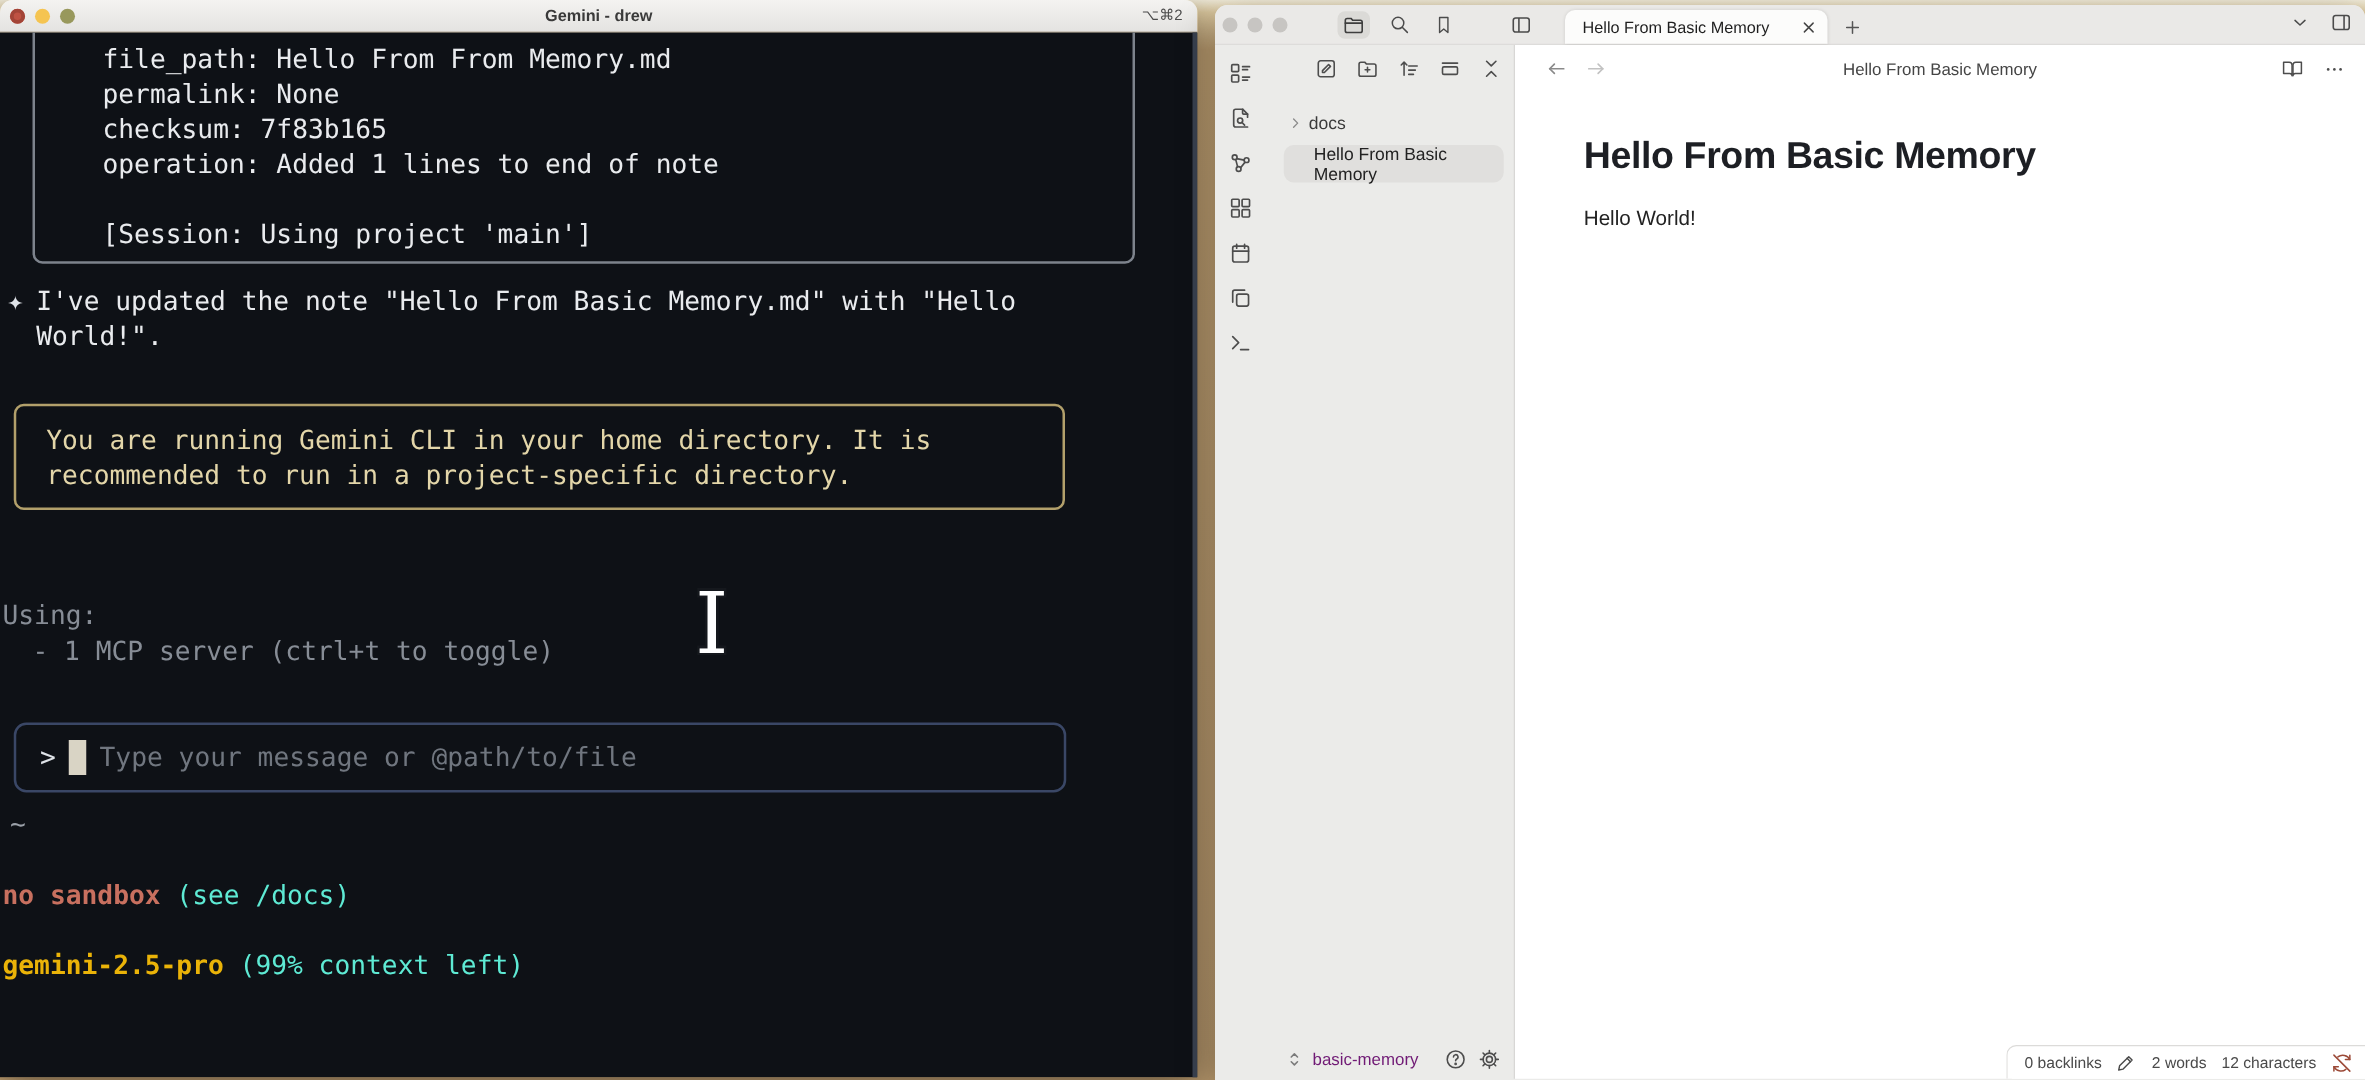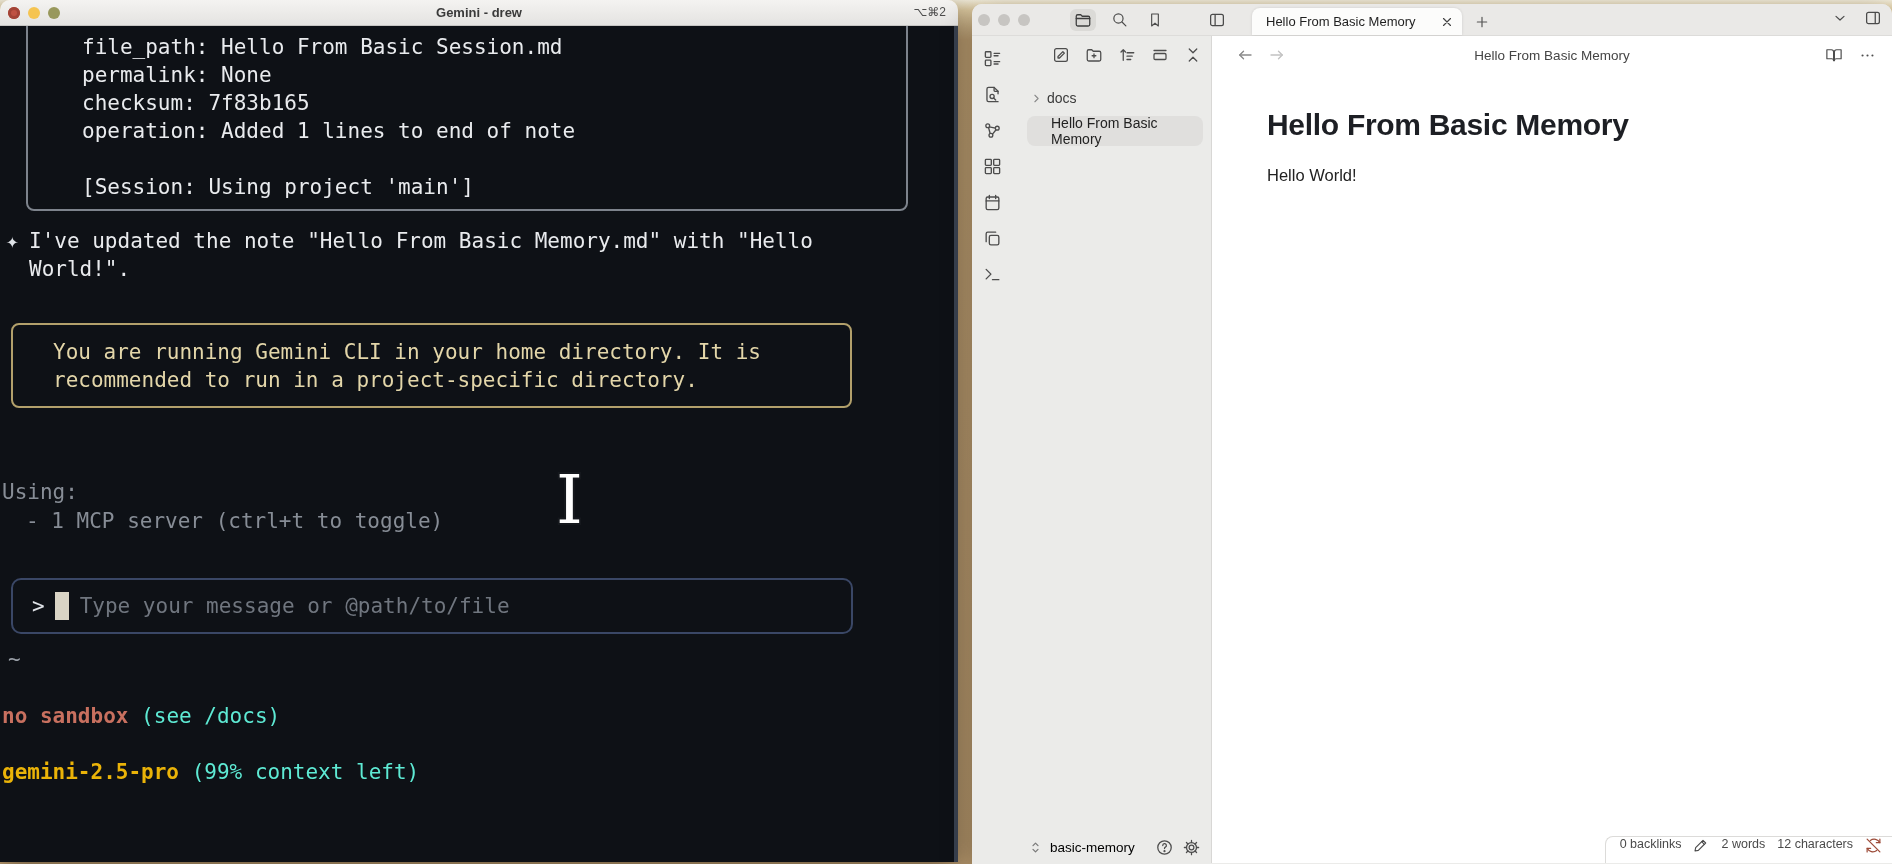--- a/index.html
+++ b/index.html
@@ -44,21 +44,21 @@
   }
   .tool-box-content { padding:21px 0 0 54px; }
 
   .msg-marker { position:absolute; left:6px; top:201px; color:#dfe3e8; }
   .msg-text { position:absolute; left:29px; top:201px; width:830px; }
 
   .warn-box {
     position:absolute; left:11px; top:297px; width:841px; height:85px;
     border:2px solid #b2a06b; border-radius:8px; color:#e3d6a9;
   }
-  .warn-box-content { padding:13px 0 0 40px; }
+  .warn-box-content { padding:13px 0 0 24px; }
 
   .dim { color:#878d96; }
   .using-label { position:absolute; left:2px; top:452px; }
   .using-item { position:absolute; left:26px; top:481px; }
 
   .input-box {
     position:absolute; left:11px; top:552px; width:842px; height:56px;
     border:2px solid #3a4766; border-radius:10px;
     display:flex; align-items:center;
   }
@@ -115,36 +115,36 @@
   .ob-filepane { flex:1; display:flex; flex-direction:column; }
   .ob-filetoolbar { height:38px; display:flex; align-items:center; gap:15px; padding-left:40px; }
   .ob-tree { padding-top:12px; }
   .tree-folder { display:flex; align-items:center; height:24px; padding-left:18px; font-size:14px; color:#3a3a3a; gap:4px; }
   .tree-file {
     margin:6px 8px 0 15px; height:30px; background:#e0dfdd; border-radius:8px;
     display:flex; align-items:center; padding-left:24px; font-size:14px; color:#222;
   }
   .ob-vaultbar { position:absolute; left:0; right:0; bottom:0; height:32px; display:flex; align-items:center; padding:0 10px 0 56px; gap:8px; }
   .vault-switcher { position:absolute; left:56px; }
-  .vault-name-wrap { margin-left:22px; flex:1; font-size:13.5px; color:#000000; }
+  .vault-name-wrap { margin-left:22px; flex:1; font-size:13.5px; color:#701a75; }
 
   .ob-editor { flex:1; background:#ffffff; position:relative; }
   .ob-editor-header { height:38px; display:flex; align-items:center; position:relative; }
   .nav-arrows { display:flex; gap:14px; margin-left:24px; }
   .ob-header-title { position:absolute; left:0; right:0; text-align:center; font-size:13.5px; color:#454545; pointer-events:none; }
   .header-right-icons { position:absolute; right:16px; display:flex; gap:16px; align-items:center; }
 
   .ob-note { padding:34px 40px 0 55px; }
   .note-heading { font-size:30px; font-weight:bold; color:#1d1f24; letter-spacing:-0.3px; }
   .note-body { margin-top:24px; font-size:16.5px; color:#222; }
 
   .ob-statusbar {
     position:absolute; right:0; bottom:0; height:27px; background:#ffffff;
     border-top:1px solid #dcdbd9; border-left:1px solid #dcdbd9; border-radius:8px 0 0 0;
-    display:flex; gap:12px; padding:0 10px 0 14px;
+    display:flex; align-items:center; gap:12px; padding:0 10px 0 14px;
     font-size:12.5px; color:#4a4a4a;
   }
   .status-item { white-space:nowrap; }
   svg { display:block; }
 </style>
 </head>
 <body>
 
 <div class="terminal-window">
   <div class="term-titlebar">
@@ -153,21 +153,21 @@
       <div class="light yellow"></div>
       <div class="light green"></div>
     </div>
     <div class="term-title">Gemini - drew</div>
     <div class="term-shortcut">⌥⌘2</div>
   </div>
 
   <div class="term-body">
     <div class="tool-box">
       <div class="tool-box-content">
-        <div class="tline-s">file_path: Hello From Basic Session.md</div>
+        <div class="tline-s">file_path: Hello From From Memory.md</div>
         <div class="tline-s">permalink: None</div>
         <div class="tline-s">checksum: 7f83b165</div>
         <div class="tline-s">operation: Added 1 lines to end of note</div>
         <div class="tline-s">&nbsp;</div>
         <div class="tline-s">[Session: Using project 'main']</div>
       </div>
     </div>
 
     <div class="msg-marker">✦</div>
     <div class="msg-text">

